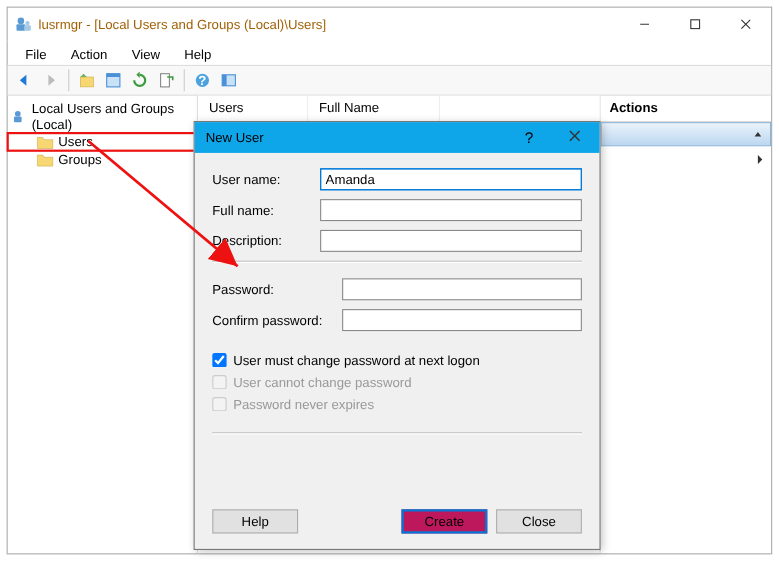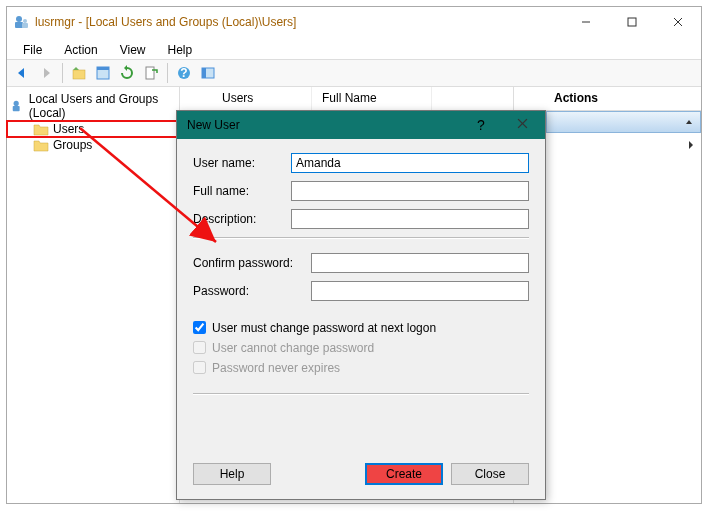--- a/index.html
+++ b/index.html
@@ -15,55 +15,55 @@
 .win-controls svg { width: 10px; height: 10px; }
 
 .menubar { height: 22px; display: flex; align-items: flex-end; padding-left: 6px; gap: 2px; border-top: 1px solid #fff; }
 .menubar span { padding: 2px 10px; }
 
 .toolbar { height: 28px; border-top: 1px solid #ddd; border-bottom: 1px solid #ddd; display: flex; align-items: center; padding-left: 4px; gap: 2px; background: #f8f8f8; }
 .tb-sep { width: 1px; height: 20px; background: #ccc; margin: 0 3px; }
 .tb-btn { width: 22px; height: 22px; display: flex; align-items: center; justify-content: center; border: 1px solid transparent; }
 
 
-.body { display: flex; height: calc(100% - 30px - 22px - 28px); gap: 32px; }
+.body { display: flex; height: calc(100% - 30px - 22px - 28px); }
 .tree { width: 173px; border-right: 1px solid #ddd; padding: 4px 0; }
 .tree-root { display: flex; align-items: center; padding: 1px 4px; }
 .tree-root svg, .tree-item svg.fld { width: 16px; height: 14px; margin-right: 4px; }
 .tree-item { display: flex; align-items: center; padding: 1px 4px 1px 26px; }
 .tree-item.selected { outline: 2px solid #e11; outline-offset: -1px; }
 
 .center { flex: 1; display: flex; flex-direction: column; border-right: 1px solid #ddd; }
 .center-header { height: 24px; display: flex; border-bottom: 1px solid #ddd; background: #fff; }
 .center-header div { padding: 4px 10px; border-right: 1px solid #eee; }
 
 .actions { width: 155px; }
 .actions-header { height: 24px; border-bottom: 1px solid #ddd; padding: 4px 8px; font-weight: bold; }
 .actions-row { height: 22px; background: linear-gradient(#eaf3fb, #bcd7f0); border: 1px solid #8bb4db; margin: 0; display:flex; align-items:center; justify-content:flex-end; padding-right:6px;}
 .actions-arrow { padding: 6px; text-align: right; }
 
 
 .dialog { position: absolute; left: 176px; top: 110px; width: 370px; height: 390px; background: #f0f0f0; border: 1px solid #777; box-shadow: 2px 2px 8px rgba(0,0,0,.25); }
-.dialog-titlebar { height: 28px; background: #0f766e; display: flex; align-items: center; padding-left: 10px; }
+.dialog-titlebar { height: 28px; background: #0ea5e9; display: flex; align-items: center; padding-left: 10px; }
 .dialog-titlebar .t { flex: 1; }
 .dialog-titlebar .help { width: 36px; text-align: center; font-size: 14px; }
 .dialog-titlebar .close { width: 46px; text-align: center; }
 .dialog-body { padding: 14px 16px 10px 16px; }
 .form-row { display: flex; align-items: center; margin-bottom: 8px; }
 .form-row label { width: 98px; color: #000; }
 .form-row input[type=text], .form-row input[type=password] { flex: 1; height: 20px; border: 1px solid #888; background: #fff; padding: 1px 4px; font-size: 12px; }
 .form-row input.focused { border: 1px solid #0078d7; outline: 1px solid #0078d7; outline-offset: -1px; }
 .hdiv { height: 2px; border-top: 1px solid #bbb; border-bottom: 1px solid #fff; margin: 8px 0 14px 0; }
 .chk-row { display: flex; align-items: flex-start; margin-bottom: 6px; }
 .chk-row input { margin-right: 6px; }
 .chk-row.disabled { color: #999; }
 .dialog-buttons { position: absolute; bottom: 14px; left: 16px; right: 16px; display: flex; }
 .dialog-buttons .spacer { flex: 1; }
 .dialog-buttons button { width: 78px; height: 22px; margin-left: 8px; background: #e1e1e1; border: 1px solid #adadad; }
-.dialog-buttons button.primary { border: 2px solid #0078d7; background: #ef4444; }
+.dialog-buttons button.primary { border: 2px solid #0078d7; background: #be185d; }
 .dialog-buttons .help-btn { margin-left: 0; }
 
 
 .arrow { position: absolute; left: 76px; top: 124px; pointer-events: none; }
 
 .folder-icon { fill: #f7d774; stroke: #cba53a; stroke-width: .5; }
 </style>
 </head>
 <body>
 
@@ -217,25 +217,25 @@
       <input type="text" value="" style="">
     </div>
     <div class="form-row">
       <label>Description:</label>
       <input type="text" value="" style="">
     </div>
 
     <div class="hdiv"></div>
 
     <div class="form-row">
+      <label style="width:118px">Password:</label>
+      <input type="password" value="" style="">
+    </div>
+    <div class="form-row">
       <label style="width:118px">Confirm password:</label>
-      <input type="password" value="" style="">
-    </div>
-    <div class="form-row">
-      <label style="width:118px">Password:</label>
       <input type="password" value="" style="">
     </div>
 
     <div style="height:12px"></div>
 
     <div class="chk-row">
       <input type="checkbox" checked="" style="">
       <span>User must change password at next logon</span>
     </div>
     <div class="chk-row disabled">

